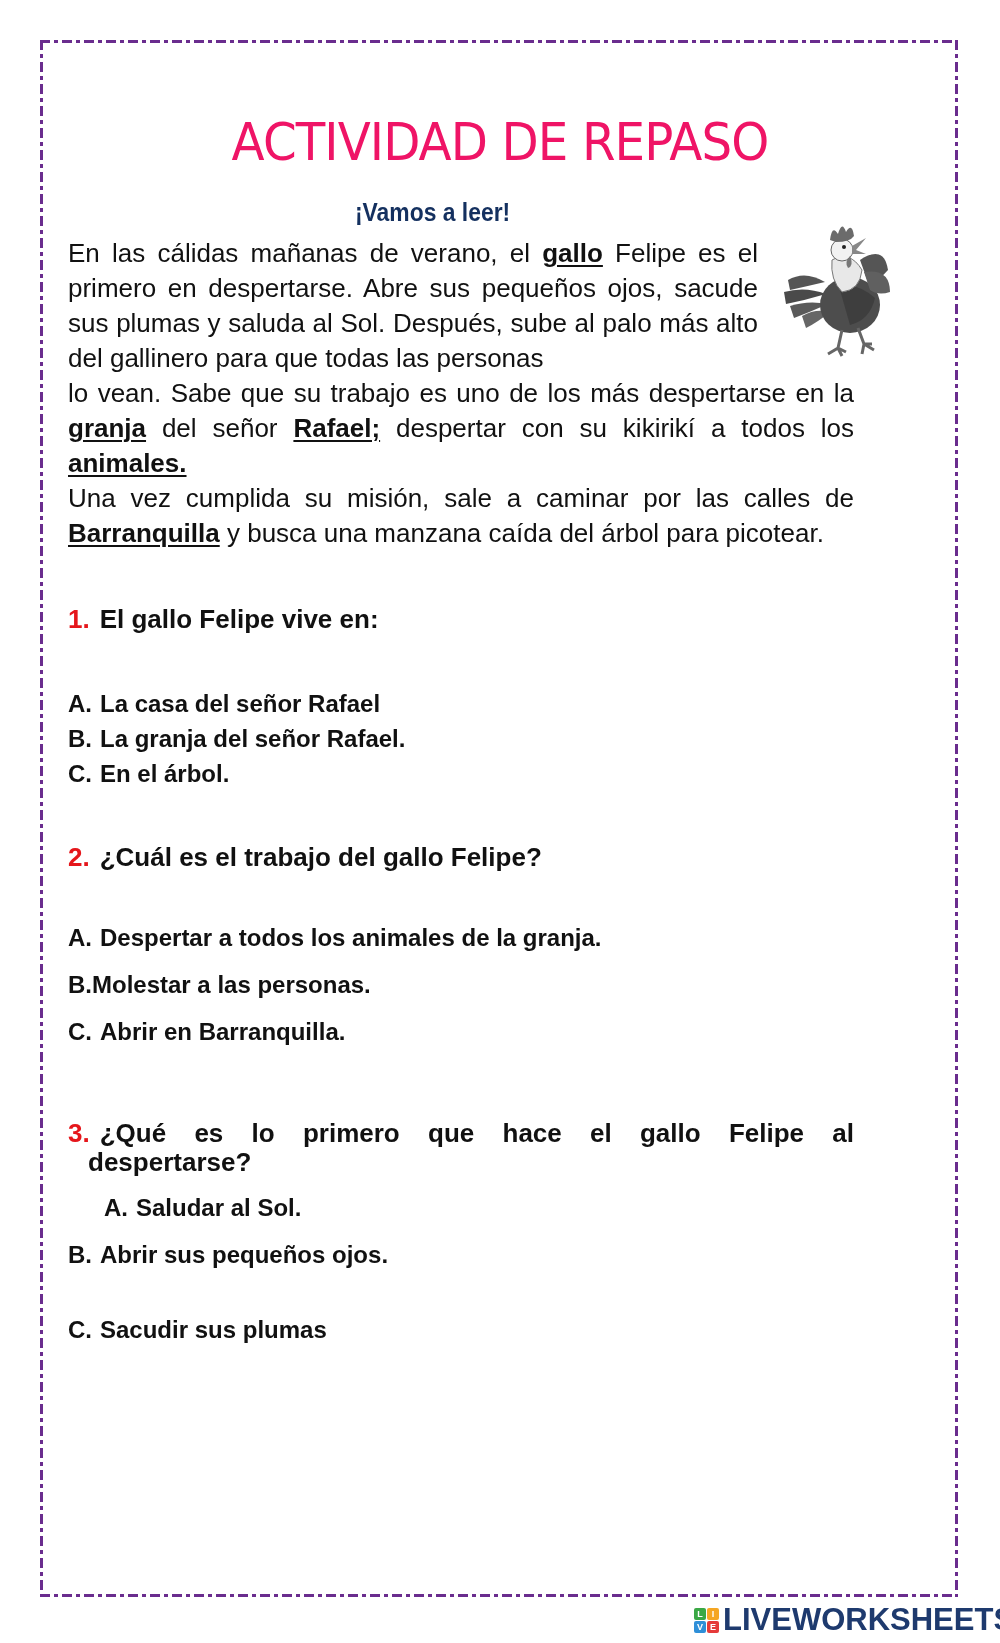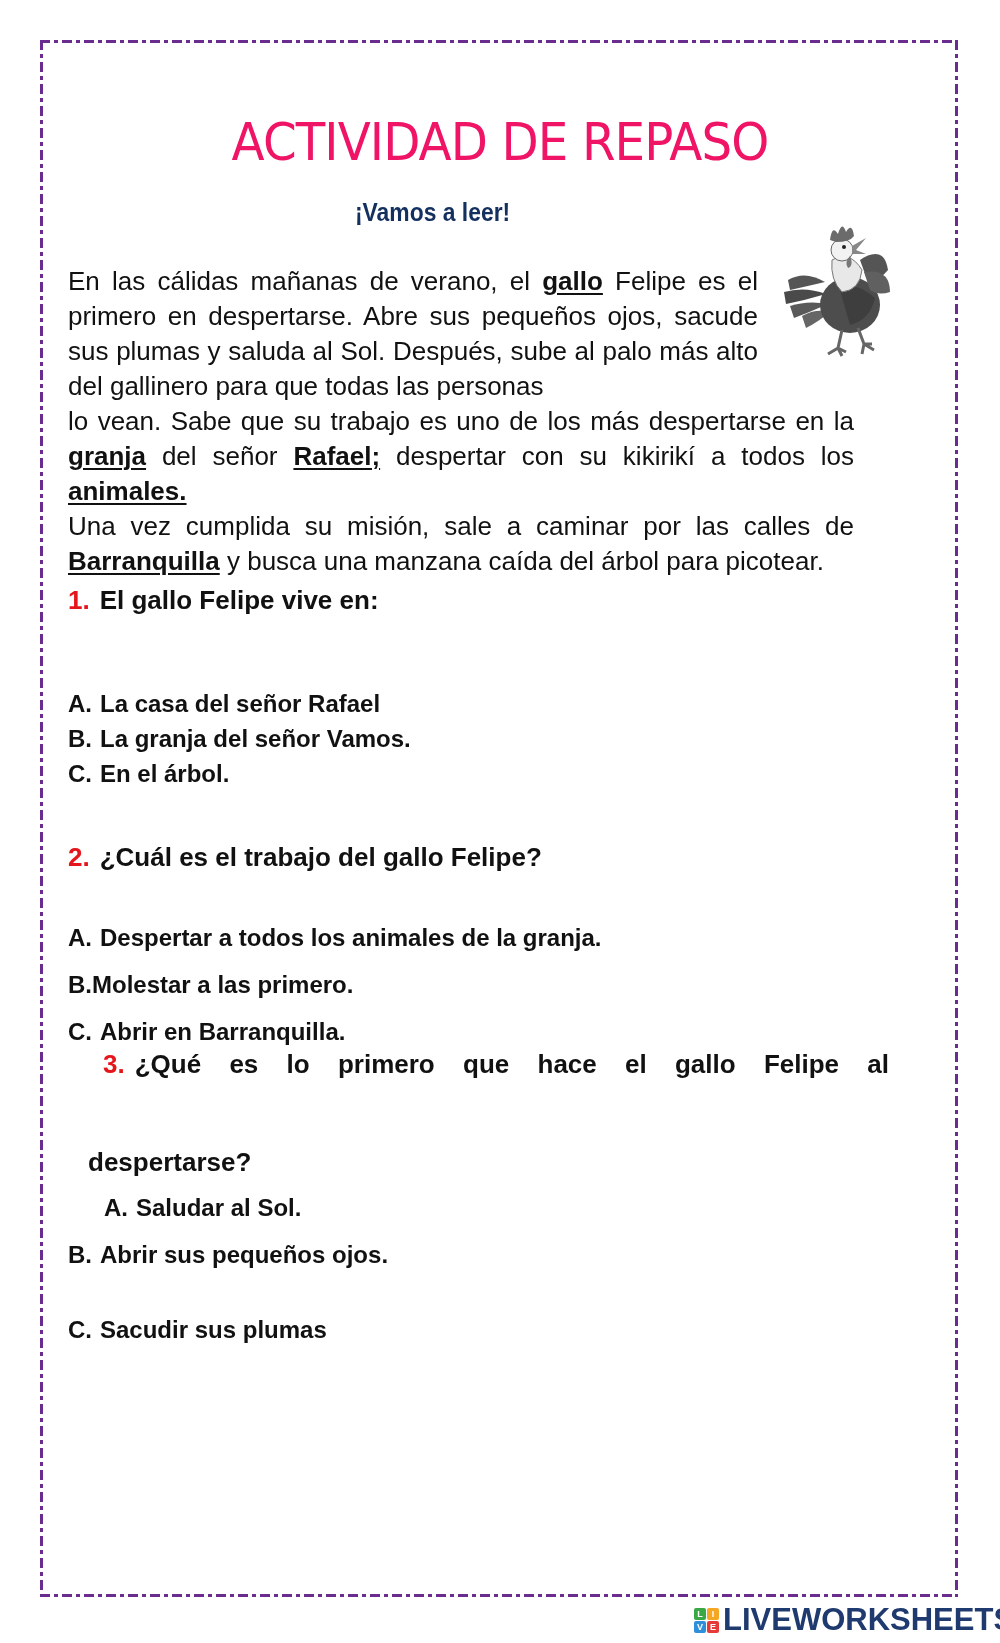--- a/index.html
+++ b/index.html
@@ -86,57 +86,57 @@
     <path d="M80 40 Q104 24 108 50 Q100 60 88 62 Z" fill="#555"></path>
     <path d="M84 52 Q110 48 110 72 Q98 76 90 70 Z" fill="#606060"></path>
 
     <path d="M62 110 L58 128 L48 134 M58 128 L62 136 M58 128 L66 132" stroke="#666" stroke-width="3" fill="none"></path>
     <path d="M78 108 L84 124 L94 130 M84 124 L82 134 M84 124 L92 124" stroke="#666" stroke-width="3" fill="none"></path>
   </svg>
 </div>
 
 <div class="story">
   <p>
-    <span class="narrow-block" style="display:block; width:690px;margin-top:28px;">
+    <span class="narrow-block" style="display:block; width:690px;">
       <span>En las cálidas mañanas de verano, el </span><u>gallo</u><span> Felipe es el primero en despertarse. Abre sus pequeños ojos, sacude sus plumas y saluda al Sol. Después, sube al palo más alto del gallinero para que todas las personas</span>
     </span>
     <span>lo vean. Sabe que su trabajo es uno de los más despertarse en la </span><u>granja</u><span> del señor </span><u>Rafael;</u><span> despertar con su kikirikí a todos los </span><u>animales.</u>
   </p>
   <p>
     <span>Una vez cumplida su misión, sale a caminar por las calles de </span><u>Barranquilla</u><span> y busca una manzana caída del árbol para picotear.</span>
   </p>
 </div>
 
-<div class="q" style="top:585px;text-align:center;">
+<div class="q" style="top:604px;text-align:center;">
   <span class="num">1.</span><span>El gallo Felipe vive en:</span>
 </div>
 <div class="opt" style="top:690px;">
   <span class="letter">A.</span><span>La casa del señor Rafael</span>
 </div>
 <div class="opt" style="top:725px;">
-  <span class="letter">B.</span><span>La granja del señor Vamos.</span>
+  <span class="letter">B.</span><span>La granja del señor Rafael.</span>
 </div>
 <div class="opt" style="top:760px;">
   <span class="letter">C.</span><span>En el árbol.</span>
 </div>
 
 <div class="q" style="top:842px;">
   <span class="num">2.</span><span>¿Cuál es el trabajo del gallo Felipe?</span>
 </div>
 <div class="opt" style="top:924px;">
   <span class="letter">A.</span><span>Despertar a todos los animales de la granja.</span>
 </div>
 <div class="opt" style="top:971px;">
-  <span>B.</span><span>Molestar a las primero.</span>
+  <span>B.</span><span>Molestar a las personas.</span>
 </div>
 <div class="opt" style="top:1018px;">
   <span class="letter">C.</span><span>Abrir en Barranquilla.</span>
 </div>
 
-<div class="q" id="q3" style="top:1049px;margin-left:35px;">
+<div class="q" id="q3" style="top:1118px;">
   <span class="num">3.</span><span>¿Qué es lo primero que hace el gallo Felipe al</span>
 </div>
 <div id="q3-cont" style="top:1147px;">despertarse?</div>
 <div class="opt" style="top:1194px;margin-left:36px;">
   <span class="letter">A.</span><span>Saludar al Sol.</span>
 </div>
 <div class="opt" style="top:1241px;">
   <span class="letter">B.</span><span>Abrir sus pequeños ojos.</span>
 </div>
 <div class="opt" style="top:1292px;margin-top:24px;">

